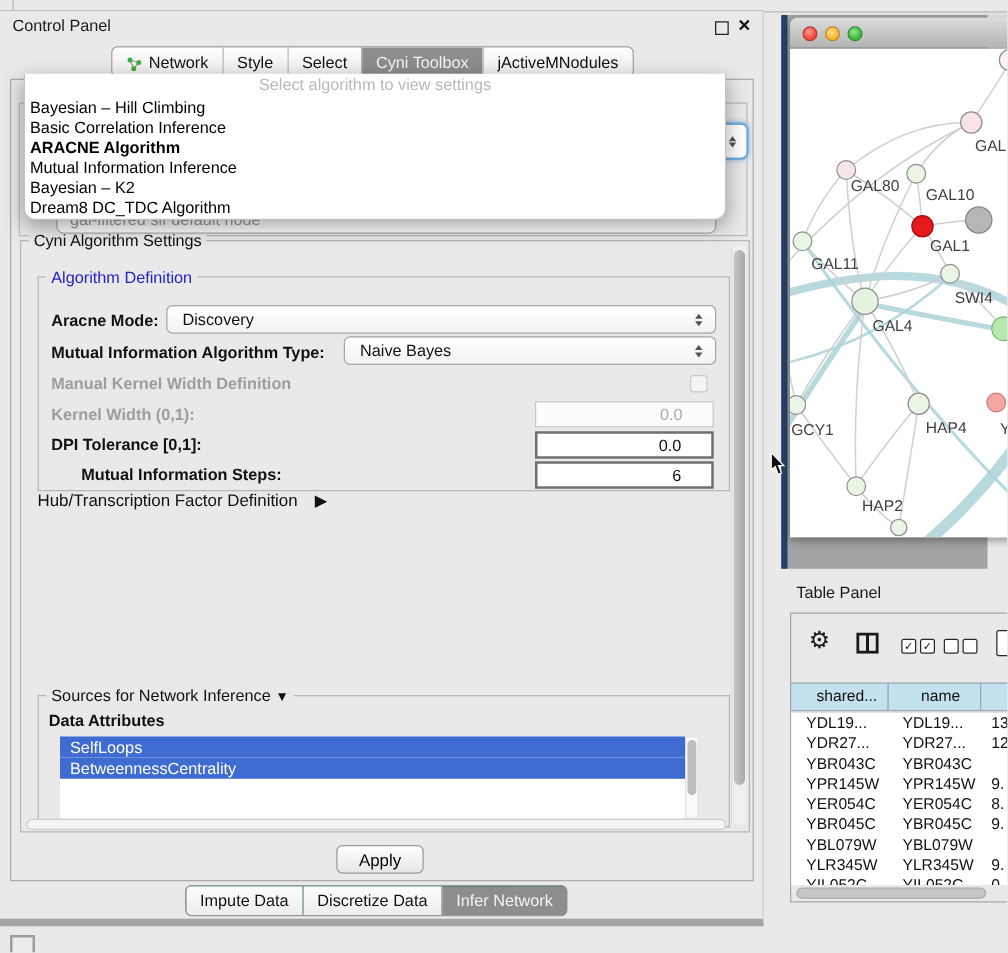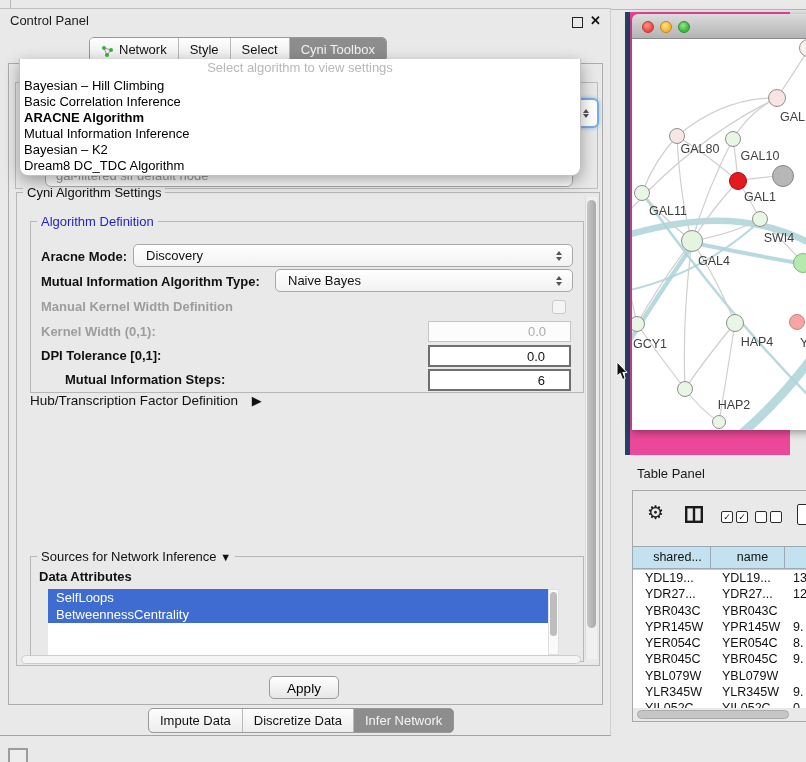--- a/index.html
+++ b/index.html
@@ -5,21 +5,21 @@
   html,body{margin:0;padding:0;background:#e9e9e9;}
   .page{position:relative;width:806px;height:762px;overflow:hidden;
         font-family:"Liberation Sans",sans-serif;font-size:13px;color:#111;
         background:#e9e9e9;}
   
   .topline{position:absolute;left:0;top:9px;width:806px;height:1px;background:#b9b9b9;}
   .toptick{position:absolute;left:10px;top:0;width:1px;height:9px;background:#b9b9b9;}
 
   
   .control-panel{position:absolute;left:0;top:8px;width:610px;height:726px;
-                 background:#e9e9e9;border-top:1px solid #c2c2c2;border-bottom:1px solid #a3a3a3;
+                 background:#e9e9e9;border-top:1px solid #c2c2c2;border-bottom:6px solid #a3a3a3;
                  border-right:1px solid #cfcfcf;}
   .cp-title{position:absolute;left:10px;top:4px;font-size:13px;color:#1a1a1a;}
   .float-icon{position:absolute;right:27px;top:8px;width:9px;height:9px;border:1.5px solid #222;background:transparent;}
   .close-icon{position:absolute;right:9px;top:4px;font-weight:bold;font-size:13px;color:#111;}
 
   .cp-tabs{position:absolute;left:89px;top:28px;display:flex;height:23px;
            border:1px solid #989898;border-radius:5px;background:#f7f7f7;overflow:hidden;
            box-shadow:0 1px 1px rgba(255,255,255,.8) inset;}
   .cp-bottom-tabs{position:absolute;left:148px;top:699px;display:flex;height:23px;
            border:1px solid #989898;border-radius:5px;background:#0f766e;overflow:hidden;}
@@ -89,21 +89,21 @@
   .v-scrollbar{position:absolute;right:2px;top:4px;width:11px;height:462px;background:#f0f0f0;border-left:1px solid #dcdcdc;}
   .v-scrollbar .thumb{margin:3px auto;width:9px;height:428px;border-radius:5px;background:linear-gradient(90deg,#c6c6c6,#a9a9a9);}
   .h-scrollbar{position:absolute;left:4px;top:462px;width:560px;height:9px;}
   .h-scrollbar .thumb{width:100%;height:9px;border-radius:5px;background:#f4f4f4;border:1px solid #cdcdcd;box-sizing:border-box;}
 
   .apply-btn{position:absolute;left:260px;top:612px;width:70px;height:23px;border:1px solid #9a9a9a;
              border-radius:5px;background:linear-gradient(#ffffff,#e6e6e6);font-size:13.5px;
              font-family:"Liberation Sans",sans-serif;text-align:center;line-height:21px;}
 
   
-  .desktop{position:absolute;left:625px;top:12px;width:165px;height:443px;background:#ec4899;border-left:5px solid #27406b;box-sizing:border-box;}
+  .desktop{position:absolute;left:625px;top:12px;width:165px;height:443px;background:#a3a3a3;border-left:5px solid #27406b;box-sizing:border-box;}
   .net-window{position:absolute;left:2px;top:2px;width:182px;height:416px;border-radius:6px 0 0 0;overflow:hidden;
               box-shadow:0 2px 8px rgba(0,0,0,.4);}
   .net-titlebar{height:24px;background:linear-gradient(#dcdcdc,#b3b3b3);border-bottom:1px solid #8b8b8b;position:relative;}
   .light{position:absolute;top:7px;width:12px;height:12px;border-radius:50%;box-sizing:border-box;}
   .net-canvas{position:relative;height:391px;background:#fff;overflow:hidden;}
   .net-canvas svg{position:absolute;left:0;top:0;}
   .net-node{position:absolute;border-radius:50%;border:1px solid #8f8f8f;box-sizing:border-box;}
   .net-label{position:absolute;transform:translateX(-50%);font-size:12.5px;color:#3f3f3f;white-space:nowrap;}
   .e-gray{stroke:#cfcfcf;stroke-width:1.2;fill:none;}
   .e-teal{stroke:#abd4d9;fill:none;opacity:.85;}
@@ -155,20 +155,23 @@
           <span>Network</span>
         </div>
         <div class="seg-tab">
           <span>Style</span>
         </div>
         <div class="seg-tab">
           <span>Select</span>
         </div>
         <div class="seg-tab sel">
           <span>Cyni Toolbox</span>
+        </div>
+        <div class="seg-tab">
+          <span>jActiveMNodules</span>
         </div>
       </div>
 
     <div class="cp-content">
       <div class="inference-group"></div>
       <div class="bg-combo">
         <span>gal-filtered sif default node</span>
       </div>
       <div class="focused-frag">
         <span class="arrows">
@@ -328,21 +331,21 @@
             <div class="net-node" style="left: 49px; top: 191px; height: 22px; width: 22px; background: rgb(228, 244, 224);"></div>
             <div class="net-label" style="left: 82px; top: 215px;">GAL4</div>
             <div class="net-node" style="left: 161px; top: 214px; height: 20px; width: 20px; background: rgb(181, 233, 174); border-color: rgb(124, 184, 116);"></div>
             <div class="net-node" style="left: 94px; top: 275px; height: 18px; width: 18px; background: rgb(233, 246, 230);"></div>
             <div class="net-label" style="left: 125px; top: 296px;">HAP4</div>
             <div class="net-node" style="left: 157px; top: 275px; height: 16px; width: 16px; background: rgb(245, 166, 163); border-color: rgb(201, 127, 124);"></div>
             <div class="net-label" style="left: 168px; top: 297px; transform: none;">Y</div>
             <div class="net-node" style="left: -3px; top: 277px; height: 16px; width: 16px; background: rgb(233, 246, 230);"></div>
             <div class="net-label" style="left: 18px; top: 298px;">GCY1</div>
             <div class="net-node" style="left: 45px; top: 342px; height: 16px; width: 16px; background: rgb(233, 246, 230);"></div>
-            <div class="net-label" style="left: 74px; top: 359px; margin-left: 28px;">HAP2</div>
+            <div class="net-label" style="left: 74px; top: 359px;">HAP2</div>
             <div class="net-node" style="left: 80px; top: 376px; height: 14px; width: 14px; background: rgb(233, 246, 230);"></div>
           </div>
       </div>
     </div>
   </div>
 
   <div class="tp-title">Table Panel</div>
   <div class="table-panel">
     <div class="gear">⚙</div>
     <div class="cols-icon">

